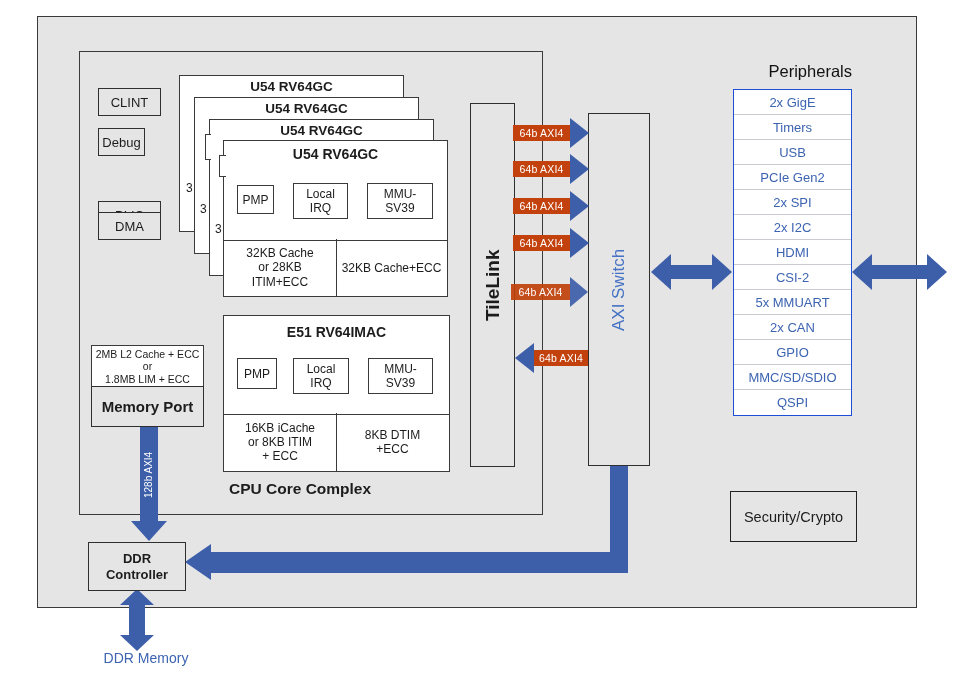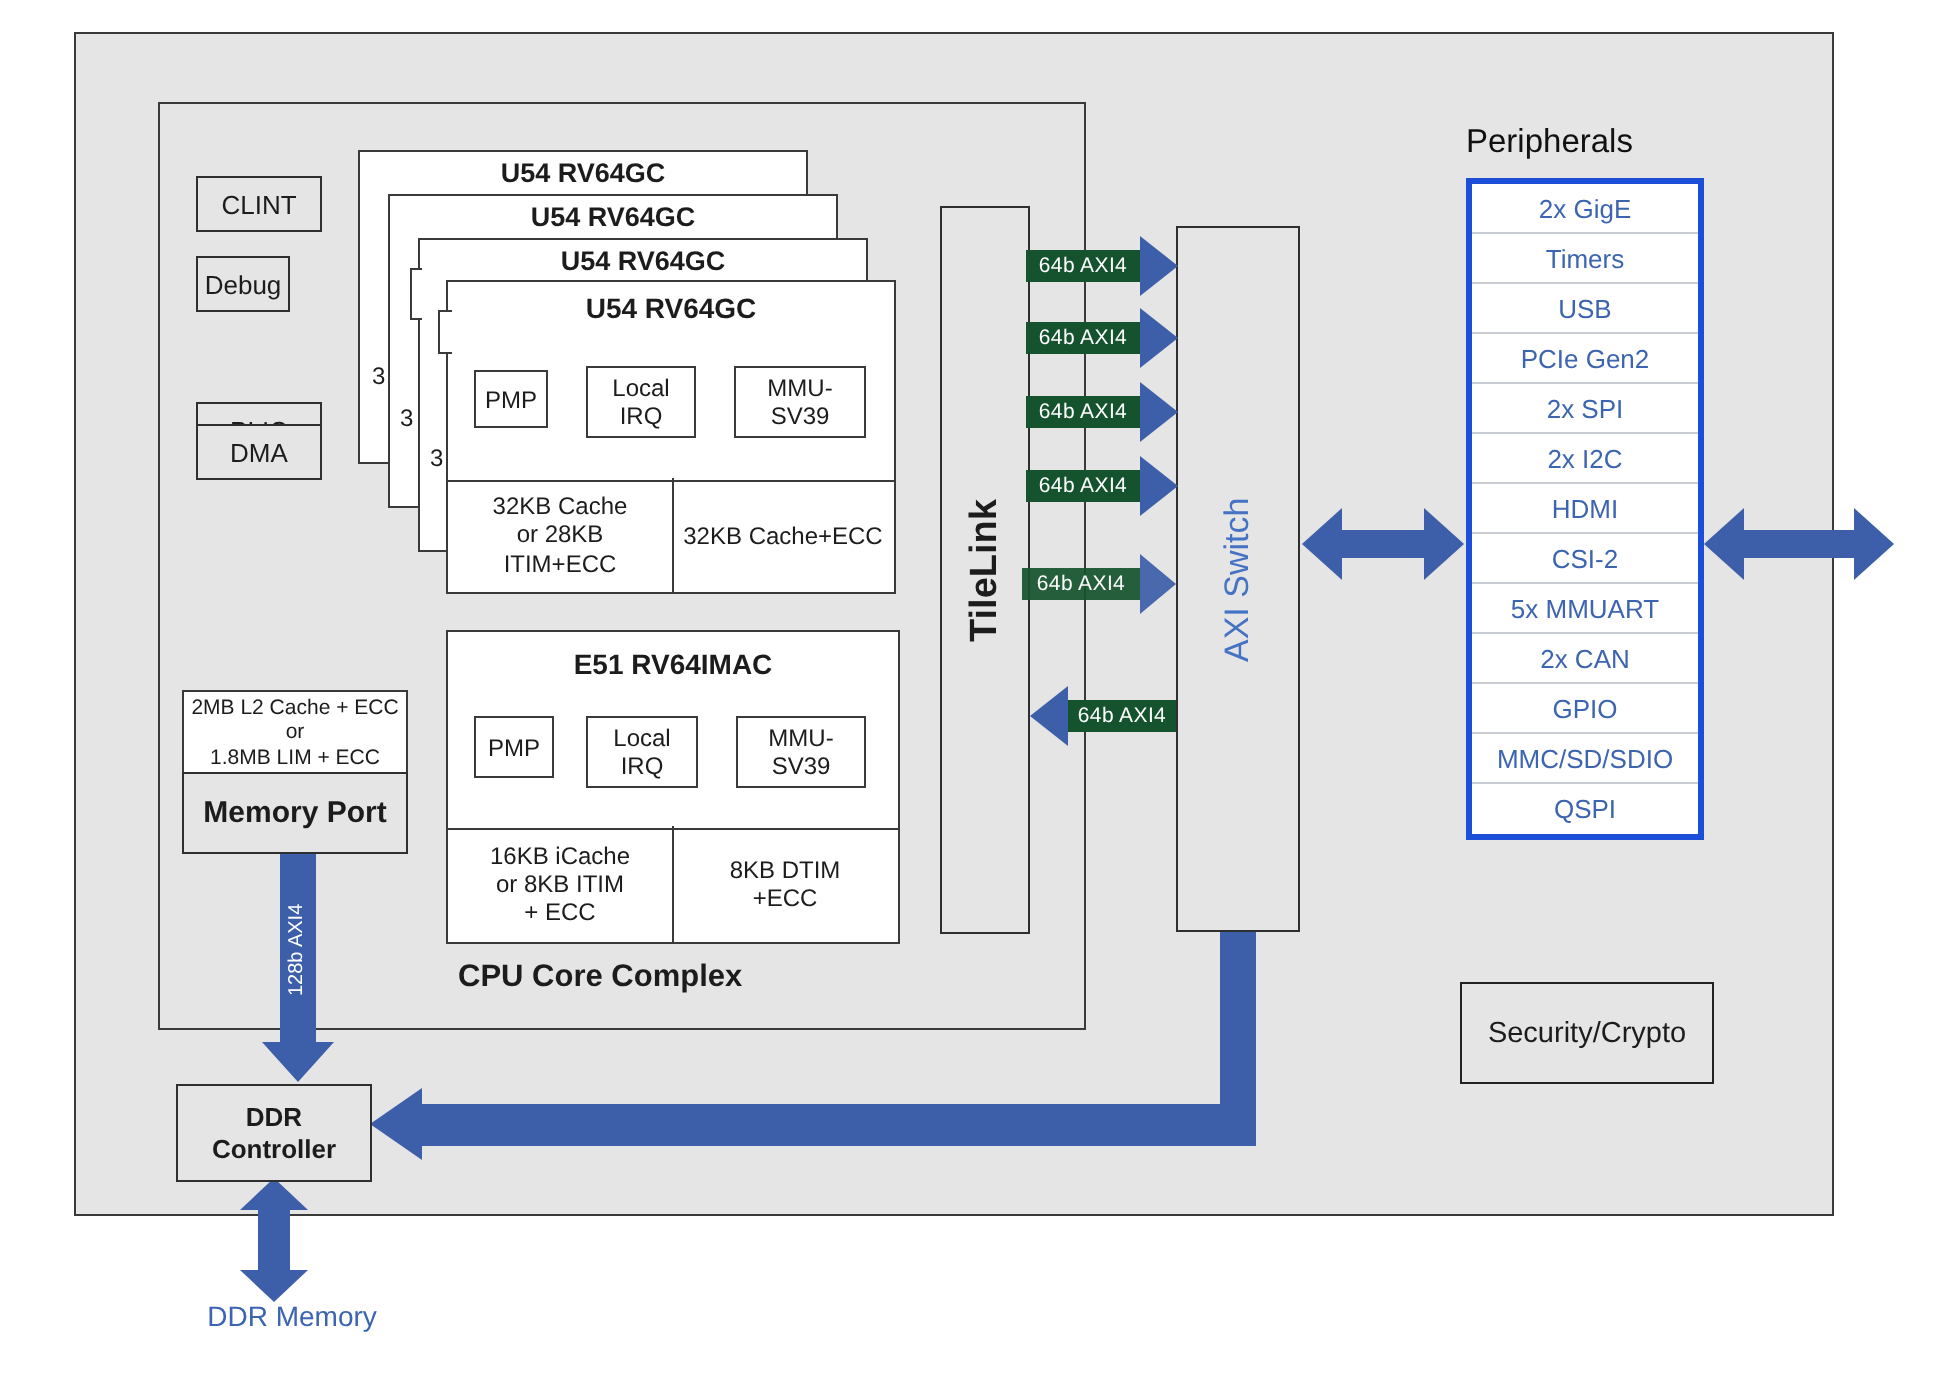--- a/index.html
+++ b/index.html
@@ -11,21 +11,21 @@
   .box { position:absolute; background:#e5e5e5; border:1.5px solid #2f2f2f; box-sizing:border-box; }
   .thinbox { position:absolute; background:#fff; border:1.4px solid #3a3a3a; box-sizing:border-box; }
   .cc { display:flex; align-items:center; justify-content:center; text-align:center; }
   .ml { white-space:pre-line; line-height:1.18; }
   .vtext { writing-mode:vertical-rl; transform:rotate(180deg); }
   .blue { background:#3d5ea9; }
   .lbl-blue { color:#3c64b1; }
   
   .tri { width:0; height:0; position:absolute; }
   .harrow { position:absolute; z-index:6; }
-  .harrow .body { position:absolute; top:7px; height:16px; background:#14532d; display:flex; align-items:center; justify-content:center; }
+  .harrow .body { position:absolute; top:7px; height:16px; background:#c2410c; display:flex; align-items:center; justify-content:center; }
   .harrow .body span { color:#fff; font-size:10.5px; letter-spacing:.2px; }
   .periph-row { height:25px; box-sizing:border-box; border-bottom:1px solid #c9cdd2; display:flex; align-items:center; justify-content:center; font-size:13px; color:#3c64b1; }
   .periph-row:last-child { border-bottom:none; }
   .cachecell { position:absolute; bottom:0; height:57px; box-sizing:border-box; display:flex; align-items:center; justify-content:center; text-align:center; font-size:12px; }
 </style>
 </head>
 <body>
 
 <div id="canvas">
 
@@ -145,22 +145,22 @@
     <div class="abs blue" style="left:20px; top:11px; width:41px; height:14px;"></div>
     <div class="tri" style="left:61px; top:0; border-top:18px solid transparent; border-bottom:18px solid transparent; border-left:20px solid #3d5ea9;"></div>
   </div>
 
   <div class="abs" style="left:852px; top:254px; width:95px; height:36px; z-index:6;">
     <div class="tri" style="left:0; top:0; border-top:18px solid transparent; border-bottom:18px solid transparent; border-right:20px solid #3d5ea9;"></div>
     <div class="abs blue" style="left:20px; top:11px; width:55px; height:14px;"></div>
     <div class="tri" style="left:75px; top:0; border-top:18px solid transparent; border-bottom:18px solid transparent; border-left:20px solid #3d5ea9;"></div>
   </div>
 
-  <div class="abs" style="left:733px; top:62px; width:119px; text-align:left; font-size:16.5px; color:#111;">Peripherals</div>
-  <div class="abs" style="left:733px; top:89px; width:119px; border:3px solid #1d4ed8; box-sizing:border-box; background:#fff; z-index:5;">
+  <div class="abs" style="left:733px; top:62px; width:119px; text-align:right; font-size:16.5px; color:#111;">Peripherals</div>
+  <div class="abs" style="left:733px; top:89px; width:119px; border:1px solid #1d4ed8; box-sizing:border-box; background:#fff; z-index:5;">
       <div class="periph-row">2x GigE</div>
       <div class="periph-row">Timers</div>
       <div class="periph-row">USB</div>
       <div class="periph-row">PCIe Gen2</div>
       <div class="periph-row">2x SPI</div>
       <div class="periph-row">2x I2C</div>
       <div class="periph-row">HDMI</div>
       <div class="periph-row">CSI-2</div>
       <div class="periph-row">5x MMUART</div>
       <div class="periph-row">2x CAN</div>

